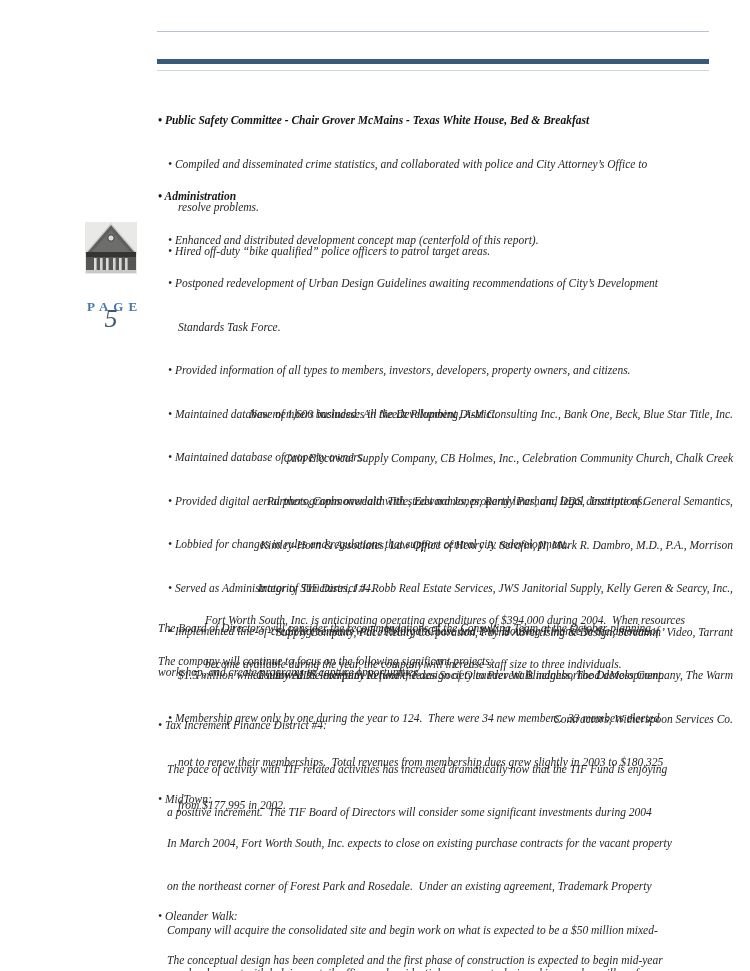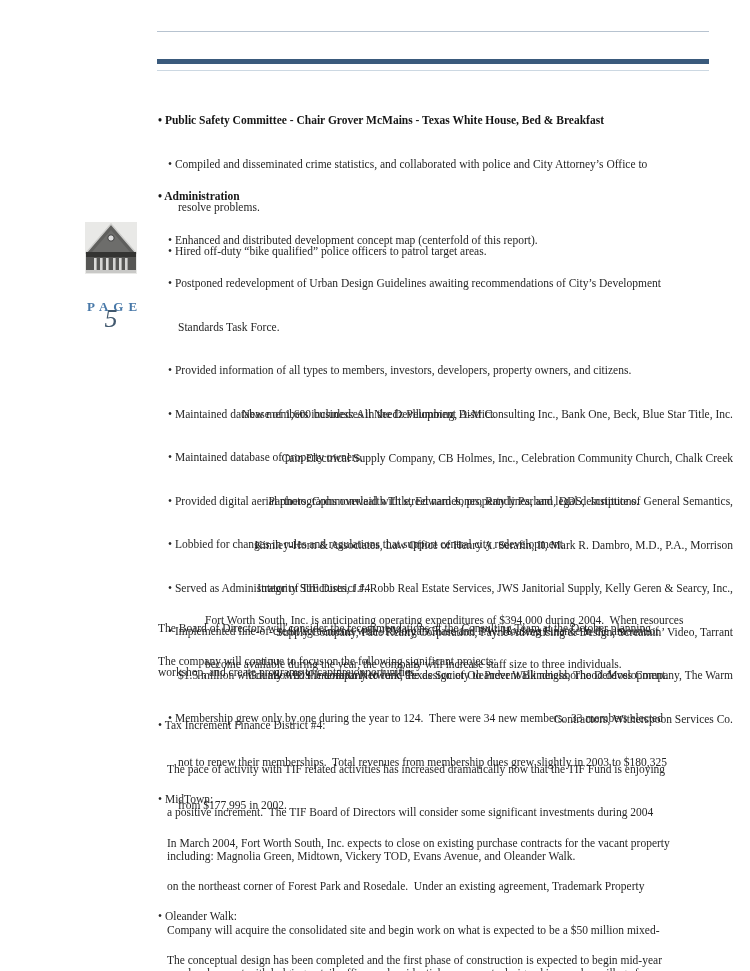--- a/index.html
+++ b/index.html
@@ -23,21 +23,21 @@
   .page-number {
     position:absolute; left:82px; top:303px; width:58px; text-align:center;
     font-size:26px; font-style:italic; color:#41586e; line-height:1.25;
   }
 
   
   .sec {
     position:absolute; left:158px; width:575px;
     font-size:11.5px; line-height:14.5px; color:#262626; white-space:pre;
   }
-  .ln   { white-space:pre; }
+  .ln   { white-space:pre;font-style:italic; }
   .b    { font-weight:bold; color:#161616; }
   .il2  { padding-left:10px; }  
   .il2c { padding-left:20px; }  
   .inm  { padding-left:16px; }  
   .il1c { padding-left:9px; }   
 
   #s1   { top:84px; }
   #s2   { top:160px; }
   #nm   { top:378px;text-align:right; }
   #s3h  { top:541px; }
@@ -125,21 +125,20 @@
     <div class="ln">workshop, and create programs to capture opportunities.</div>
   </section>
   <section class="sec" id="s3p3">
     <div class="ln">The company will continue to focus on the following significant projects:</div>
   </section>
 
   <section class="sec" id="s4b1">
     <div class="ln">• Tax Increment Finance District #4:</div>
     <div class="ln il1c">The pace of activity with TIF related activities has increased dramatically now that the TIF Fund is enjoying</div>
     <div class="ln il1c">a positive increment.  The TIF Board of Directors will consider some significant investments during 2004</div>
-    <div class="ln il1c">including: Magnolia Green, Midtown, Vickery TOD, Evans Avenue, and Oleander Walk.</div>
   </section>
   <section class="sec" id="s4b2">
     <div class="ln">• MidTown:</div>
     <div class="ln il1c">In March 2004, Fort Worth South, Inc. expects to close on existing purchase contracts for the vacant property</div>
     <div class="ln il1c">on the northeast corner of Forest Park and Rosedale.  Under an existing agreement, Trademark Property</div>
     <div class="ln il1c">Company will acquire the consolidated site and begin work on what is expected to be a $50 million mixed-</div>
     <div class="ln il1c">use development with lodging, retail, office, and residential components designed in an urban village form.</div>
   </section>
   <section class="sec" id="s4b3">
     <div class="ln">• Oleander Walk:</div>

